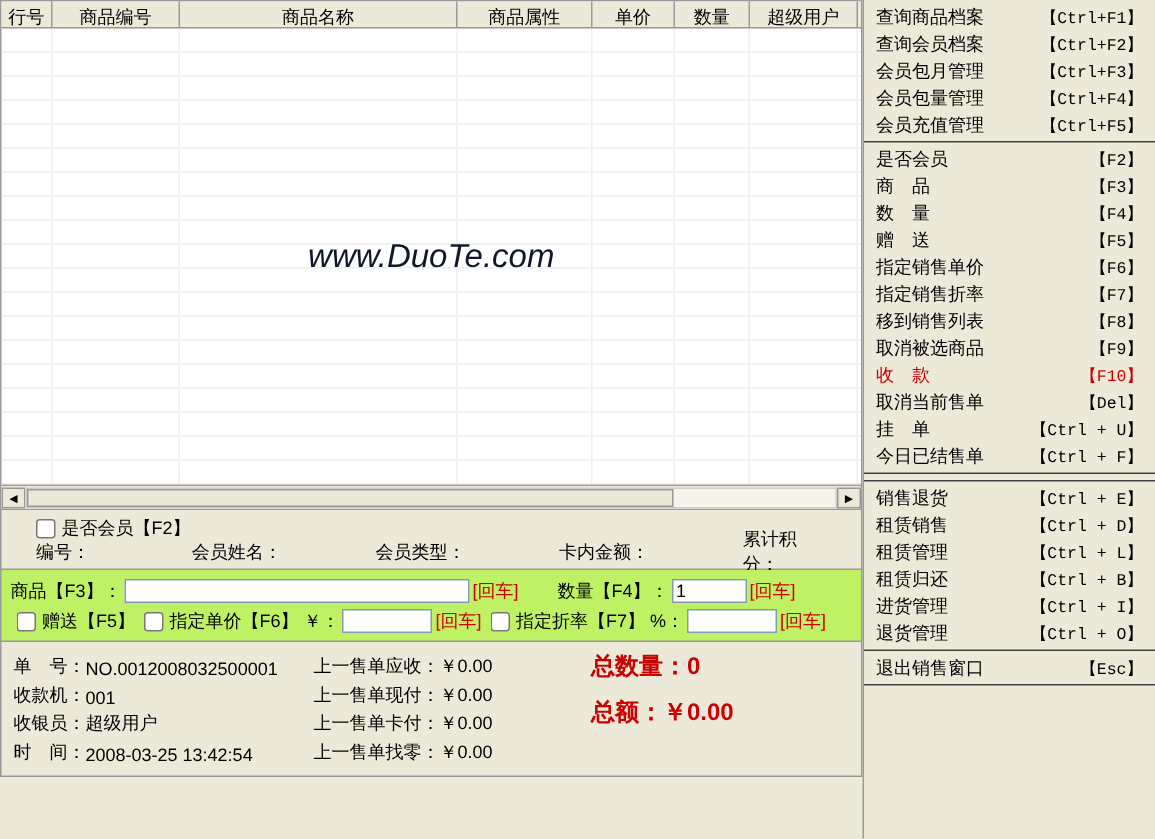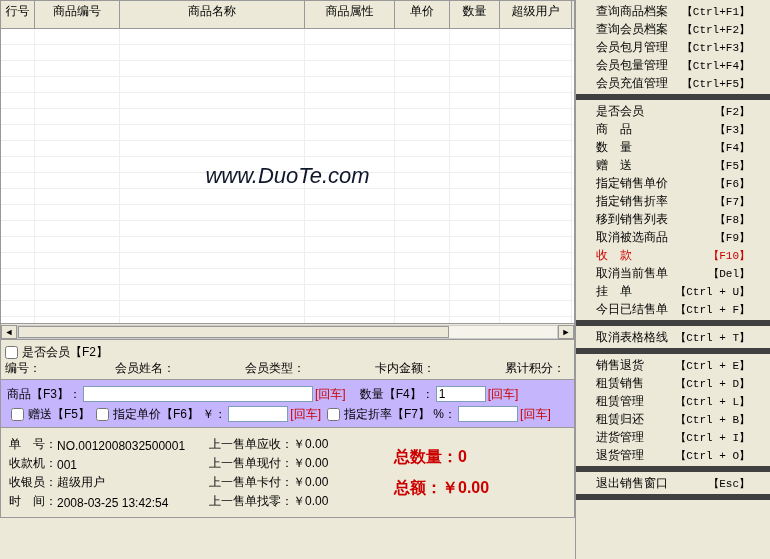--- a/index.html
+++ b/index.html
@@ -3,56 +3,56 @@
 <meta charset="utf-8">
 <style>
 *{box-sizing:border-box;margin:0;padding:0}
 body{font-family:"SimSun","Microsoft YaHei",sans-serif;font-size:12px;background:#ece9d8;width:770px;height:559px;overflow:hidden;color:#000}
 .main{display:flex;width:770px;height:559px}
 .left{width:575px;display:flex;flex-direction:column}
 .right{width:195px;border-left:1px solid #999;background:#ece9d8}
 
 
 .grid-wrap{height:340px;border:1px solid #999;background:#fff;display:flex;flex-direction:column}
-.grid-head{display:flex;background:#ece9d8;border-bottom:1px solid #999;height:28px}
+.grid-head{display:flex;background:#ece9d8;border-bottom:1px solid #999;height:18px}
 .grid-head div{border-right:1px solid #999;padding:2px 4px;text-align:center;font-size:12px}
 .grid-body{flex:1;overflow:hidden;position:relative}
 .grid-row{display:flex;height:16px;border-bottom:1px solid #eee}
 .grid-row div{border-right:1px solid #eee;padding:0 4px}
 .c-row{width:34px}.c-code{width:85px}.c-name{width:185px}.c-attr{width:90px}.c-price{width:55px}.c-qty{width:50px}.c-total{width:72px}
 .watermark{position:absolute;top:50%;left:50%;transform:translate(-50%,-50%);color:#0f172a;font-size:22px;font-style:italic;font-family:Arial}
 .hscroll{height:16px;background:#ece9d8;border-top:1px solid #999;display:flex;align-items:center}
 .hscroll .arrow{width:16px;height:14px;background:#ece9d8;border:1px solid #999;text-align:center;font-size:9px;line-height:12px}
 .hscroll .track{flex:1;height:14px;background:#f5f3ea;border:1px solid #ccc;position:relative}
 .hscroll .thumb{position:absolute;left:0;top:0;width:80%;height:100%;background:#ece9d8;border:1px solid #999}
 
 
-.member-bar{border:1px solid #999;border-top:none;background:#ece9d8;padding:4px 4px;height:40px}
+.member-bar{border:1px solid #999;border-top:none;background:#ece9d8;padding:4px 23px;height:40px}
 .member-bar .row1{display:flex;align-items:center;height:16px}
 .member-bar .row2{display:flex;align-items:center;height:16px;gap:20px}
 .member-bar .row2 span{display:inline-block}
 .member-bar input[type=checkbox]{margin-right:4px}
 
 
-.prod-bar{border:1px solid #999;border-top:none;background:#c4b5fd;padding:4px 6px;height:48px}
+.prod-bar{border:1px solid #999;border-top:none;background:#bef264;padding:4px 6px;height:48px}
 .prod-bar .r{display:flex;align-items:center;height:20px;gap:2px}
 .prod-bar input[type=text]{border:1px solid #7f9db9;height:16px;font-size:12px;padding:0 2px;background:#fff}
 .enter{color:#c00}
 .prod-bar input[type=checkbox]{margin:0 2px 0 4px}
 
 
 .status-bar{border:1px solid #999;border-top:none;background:#ece9d8;padding:6px 8px;display:flex;height:90px}
 .status-left{width:200px}
 .status-mid{width:170px}
-.status-right{flex:1;display:flex;flex-direction:column;justify-content:center;padding-left:15px}
+.status-right{flex:1;display:flex;flex-direction:column;padding-left:15px}
 .status-bar .line{height:19px;display:flex;align-items:flex-end}
 .big-red{color:#c00;font-size:16px;font-weight:bold}
 
 
-.menu-section{border-bottom:6px solid #404040;padding:2px 12px}
+.menu-section{border-bottom:1px solid #404040;padding:2px 0}
 .menu-item{display:flex;justify-content:space-between;padding:2px 8px;height:18px;align-items:center;cursor:pointer}
 .menu-item .key{font-family:Liberation Mono, monospace;font-size:11px}
 .menu-item.red{color:#c00}
 </style>
 </head>
 <body>
 
 <div class="main">
   <div class="left">
     <div class="grid-wrap">
@@ -262,21 +262,21 @@
         <span style="width:110px">卡内金额：</span>
         <span>累计积分：</span>
       </div>
     </div>
 
     <div class="prod-bar">
       <div class="r">
         <span>商品【F3】：</span>
         <input type="text" style="width: 230px;">
         <span class="enter">[回车]</span>
-        <span style="margin-left:12px">数量【F4】：</span>
+        <span style="margin-left:24px">数量【F4】：</span>
         <input type="text" style="width: 50px;" value="1">
         <span class="enter">[回车]</span>
       </div>
       <div class="r">
         <input type="checkbox" style="">
         <span>赠送【F5】</span>
         <input type="checkbox" style="">
         <span>指定单价【F6】 ￥：</span>
         <input type="text" style="width: 60px;">
         <span class="enter">[回车]</span>
@@ -398,24 +398,20 @@
         <div class="menu-item">
           <span>挂　单</span>
           <span class="key">【Ctrl + U】</span>
         </div>
         <div class="menu-item">
           <span>今日已结售单</span>
           <span class="key">【Ctrl + F】</span>
         </div>
       </div>
     <div class="menu-section" id="sec3">
-        <div class="menu-item">
-          <span>取消表格格线</span>
-          <span class="key">【Ctrl + T】</span>
-        </div>
       </div>
     <div class="menu-section" id="sec4">
         <div class="menu-item">
           <span>销售退货</span>
           <span class="key">【Ctrl + E】</span>
         </div>
         <div class="menu-item">
           <span>租赁销售</span>
           <span class="key">【Ctrl + D】</span>
         </div>

